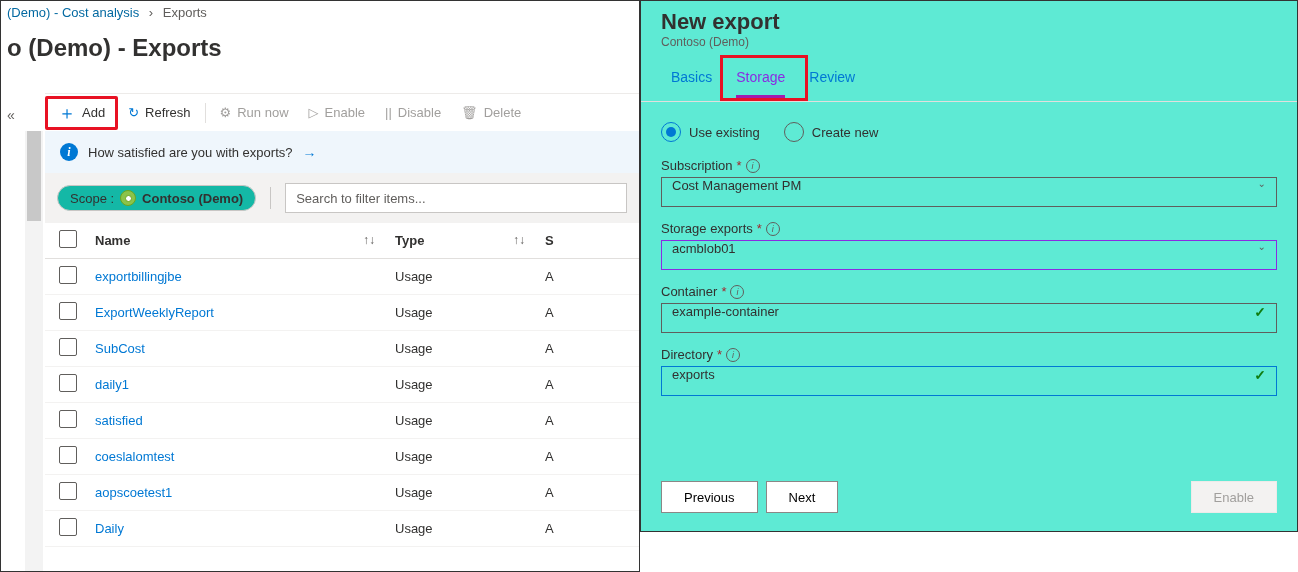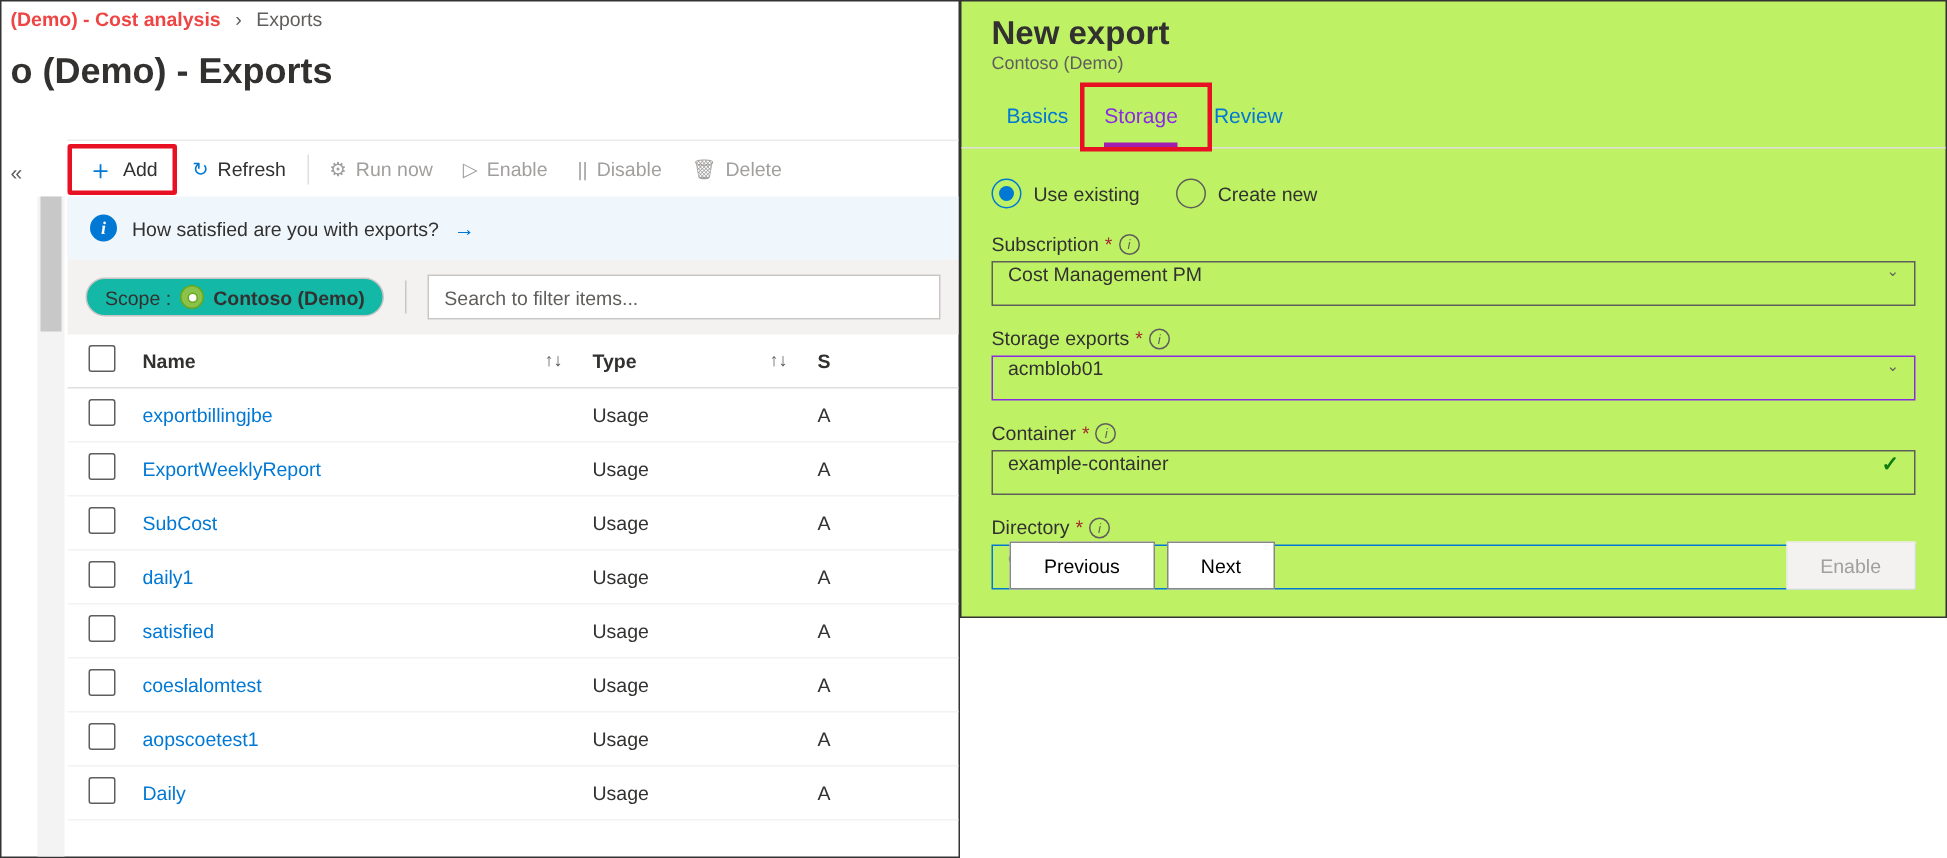--- a/index.html
+++ b/index.html
@@ -1,19 +1,19 @@
 <!DOCTYPE html>
 <html><head>
   <meta charset="utf-8">
   <style>
     * { box-sizing: border-box; margin: 0; padding: 0; }
     body { font-family: "Segoe UI", -apple-system, sans-serif; font-size: 13px; color: #323130; width: 1298px; height: 572px; overflow: hidden; position: relative; background: #fff; }
     .main-area { position: absolute; left: 0; top: 0; width: 640px; height: 572px; border: 1px solid #333; }
     .breadcrumb { padding: 4px 6px; font-size: 13px; color: #605e5c; }
-    .breadcrumb a { color: #ef4444; text-decoration: none; font-weight: bold; }
+    .breadcrumb a { color: #0369a1; text-decoration: none; }
     .breadcrumb .sep { margin: 0 6px; color: #605e5c; }
     .page-title { font-size: 24px; font-weight: 600; padding: 10px 6px 14px; }
     .chevron-collapse { position: absolute; left: 6px; top: 106px; font-size: 14px; color: #605e5c; cursor: pointer; }
     .scroll-gutter { position: absolute; left: 24px; top: 130px; width: 18px; height: 440px; background: #f3f3f3; }
     .scroll-thumb { position: absolute; left: 2px; top: 0; width: 14px; height: 90px; background: #c8c8c8; }
     .toolbar { position: absolute; left: 44px; top: 92px; right: 0; height: 38px; display: flex; align-items: center; gap: 0; border-top: 1px solid #edebe9; }
     .tb-btn { display: inline-flex; align-items: center; gap: 6px; padding: 0 10px; height: 34px; font-size: 13px; color: #323130; cursor: pointer; }
     .tb-btn.disabled { color: #a19f9d; }
     .tb-sep { width: 1px; height: 20px; background: #e1dfdd; margin: 0 4px; }
     .highlight-red { border: 3px solid #e81123; border-radius: 2px; }
@@ -37,45 +37,45 @@
     .th-s { flex: 0 0 30px; }
     .sort-icon { position: absolute; right: 20px; color: #605e5c; font-size: 12px; }
     .trow { display: flex; align-items: center; border-bottom: 1px solid #f3f2f1; height: 36px; padding: 0 14px; }
     .td-chk { width: 36px; }
     .td-name { flex: 0 0 300px; color: #0078d4; cursor: pointer; }
     .td-type { flex: 0 0 150px; }
     .td-s { flex: 0 0 30px; }
     .chk { width: 18px; height: 18px; border: 1px solid #605e5c; border-radius: 2px; display: inline-block; }
 
     
-    .panel { position: absolute; left: 640px; top: 0; width: 658px; height: 412px; border: 1px solid #333; background: #bef264; }
+    .panel { position: absolute; left: 640px; top: 0; width: 658px; height: 532px; border: 1px solid #333; background: #5eead4; }
     .panel-header { padding: 8px 20px 10px; }
     .panel-title { font-size: 22px; font-weight: 600; }
     .panel-sub { font-size: 12px; color: #605e5c; }
     .tabs { display: flex; gap: 24px; padding: 10px 30px 0 30px; border-bottom: 1px solid #e1dfdd; position: relative; }
     .tab { color: #0078d4; font-size: 14px; padding-bottom: 10px; cursor: pointer; }
-    .tab.active { color: #8a2be2; border-bottom: 3px solid #a21caf; font-weight: 400; }
+    .tab.active { color: #8a2be2; border-bottom: 6px solid #a21caf; font-weight: 400; }
     .tab-highlight { position: absolute; border: 3px solid #e81123; z-index: 2; }
     .radio-group { display: flex; gap: 24px; padding: 20px 20px 12px; }
     .radio { display: inline-flex; align-items: center; gap: 8px; cursor: pointer; }
     .radio .outer { width: 20px; height: 20px; border: 1px solid #605e5c; border-radius: 50%; display: inline-flex; align-items: center; justify-content: center; }
     .radio.selected .outer { border-color: #0078d4; }
     .radio .inner { width: 10px; height: 10px; border-radius: 50%; background: #0078d4; display: none; }
     .radio.selected .inner { display: block; }
     .form { padding: 4px 20px; }
     .field { margin-bottom: 14px; }
     .field label { font-size: 13px; display: inline-flex; align-items: center; gap: 4px; margin-bottom: 4px; }
     .req { color: #a4262c; }
     .info-small { width: 14px; height: 14px; border: 1px solid #605e5c; border-radius: 50%; font-size: 9px; display: inline-flex; align-items: center; justify-content: center; color: #605e5c; font-style: italic; }
     .fld-input { width: 100%; height: 30px; border: 1px solid #605e5c; padding: 0 10px; display: flex; justify-content: space-between; font-size: 13px; position: relative; }
     .fld-input.purple { border-color: #8a2be2; }
     .fld-input.blue { border-color: #0078d4; }
     .chev-down { color: #605e5c; font-size: 10px; }
     .check-green { color: #107c10; font-size: 14px; font-weight: bold; }
-    .panel-footer { position: absolute; bottom: 10px; left: 0; right: 0; padding: 8px 20px; display: flex; justify-content: space-between; align-items: center; margin-left: 12px; }
+    .panel-footer { position: absolute; bottom: 10px; left: 0; right: 0; padding: 8px 20px; display: flex; justify-content: space-between; align-items: center; }
     .btn { border: 1px solid #8a8886; background: #fff; height: 32px; padding: 0 22px; font-size: 13px; cursor: pointer; }
     .btn.disabled { background: #f3f2f1; border-color: #edebe9; color: #a19f9d; }
     .nav-btns { display: flex; gap: 8px; }
   </style>
 </head>
 <body>
 
 <div class="main-area">
   <div class="breadcrumb">
     <a href="#">(Demo) - Cost analysis</a>

